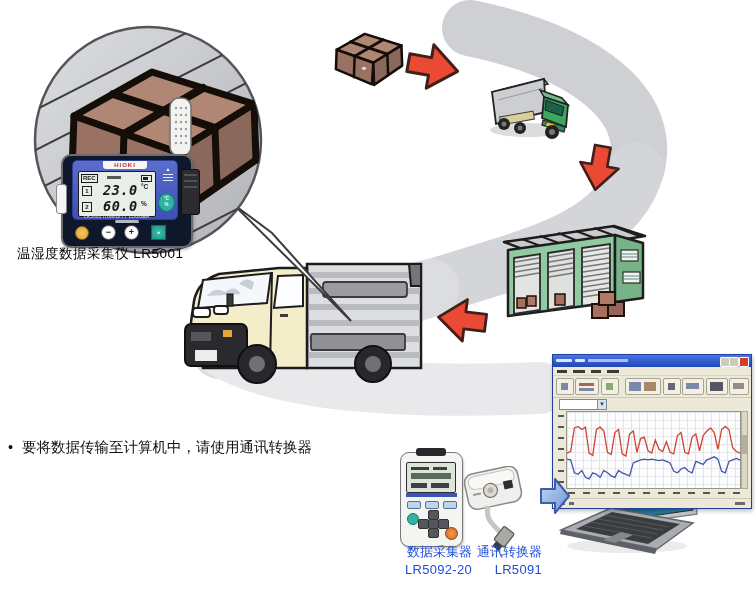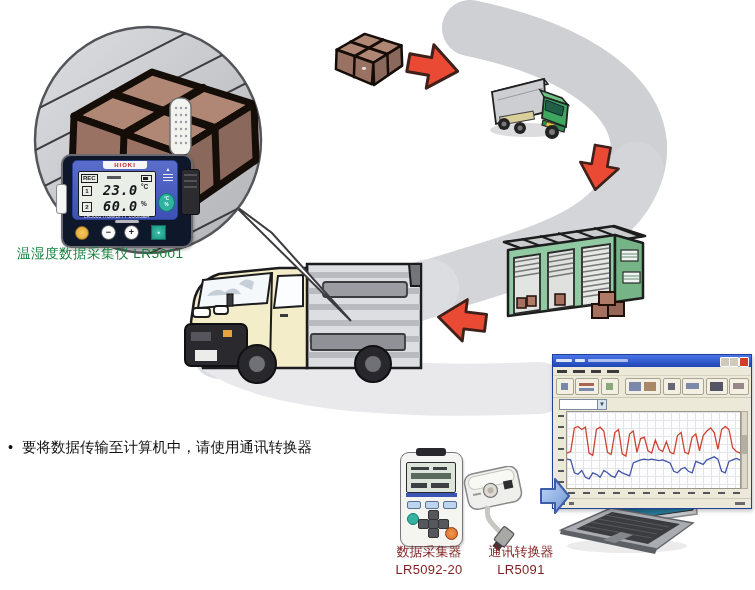--- a/index.html
+++ b/index.html
@@ -1,25 +1,25 @@
 <!DOCTYPE html>
 <html><head>
 <meta charset="utf-8">
 <style>
   html,body{margin:0;padding:0;background:#fff;}
   #scene{position:relative;width:755px;height:590px;background:#ffffff;overflow:hidden;
          font-family:"Liberation Sans","DejaVu Sans",sans-serif;}
   .abs{position:absolute;}
   svg{display:block;}
   
-  .callout-label{left:17px;top:245px;font-size:13.5px;color:#15803d;letter-spacing:.5px;z-index:7;}
+  .callout-label{left:17px;top:245px;font-size:13.5px;color:#000000;letter-spacing:.5px;z-index:7;}
   .note{left:8px;top:437px;width:354px;font-size:14.5px;line-height:20px;color:#101010;z-index:7;}
   .note .bullet{display:inline-block;width:14px;}
   .note .l2{padding-left:14px;}
-  .dev-label{z-index:7;text-align:center;font-size:13px;line-height:18px;color:#7f1d1d;}
+  .dev-label{z-index:7;text-align:right;font-size:13px;line-height:18px;color:#1d4ed8;}
   .dev-label .model{letter-spacing:.3px;}
   
   .lr5001{left:61px;top:154px;width:128px;height:90px;background:#0f172a;border:2px solid #6a6a70;
           border-radius:10px;box-shadow:1px 2px 3px rgba(0,0,0,.25);z-index:5;}
   .lr5001 .battab{left:-7px;top:28px;width:9px;height:28px;background:#f5f5f3;border:1px solid #8a8a8e;border-radius:3px;}
   .lr5001 .panel{left:9px;top:4px;width:104px;height:58px;background:linear-gradient(#5b6dcb,#3c50b6);
                  border:1px solid #2e3f96;border-radius:5px;}
   .lr5001 .brand{left:30px;top:0px;width:44px;height:8px;background:#f6f6f4;border-radius:0 0 3px 3px;
                  font-size:6px;font-weight:bold;color:#c0282a;text-align:center;line-height:8px;letter-spacing:1px;}
   .lcd{left:5px;top:10px;width:76px;height:44px;background:#e9eee6;border:1.5px solid #1c1c20;border-radius:2px;}
@@ -397,21 +397,21 @@
     <g transform="rotate(38 42 70)">
       <rect x="36" y="62" width="13" height="17" rx="2" fill="#a8a8a4" stroke="#55555a" stroke-width="1.2"></rect>
       <rect x="39" y="79" width="8" height="6" fill="#3a3a3e"></rect>
     </g>
   </svg>
 
   <div class="abs dev-label" style="left:386px;top:543px;width:86px">
     <div>数据采集器</div>
     <div class="model">LR5092-20</div>
   </div>
-  <div class="abs dev-label" style="left:478px;top:543px;width:86px">
+  <div class="abs dev-label" style="left:456px;top:543px;width:86px">
     <div>通讯转换器</div>
     <div class="model">LR5091</div>
   </div>
 
   <div class="abs appwin">
     <div class="abs titlebar">
       <i class="td" style="left:3px;width:16px"></i>
         <i class="td" style="left:22px;width:10px"></i>
       <i class="td" style="left:35px;width:40px;opacity:.7"></i>
       <span class="wbtn gray" style="right:21px"></span>

